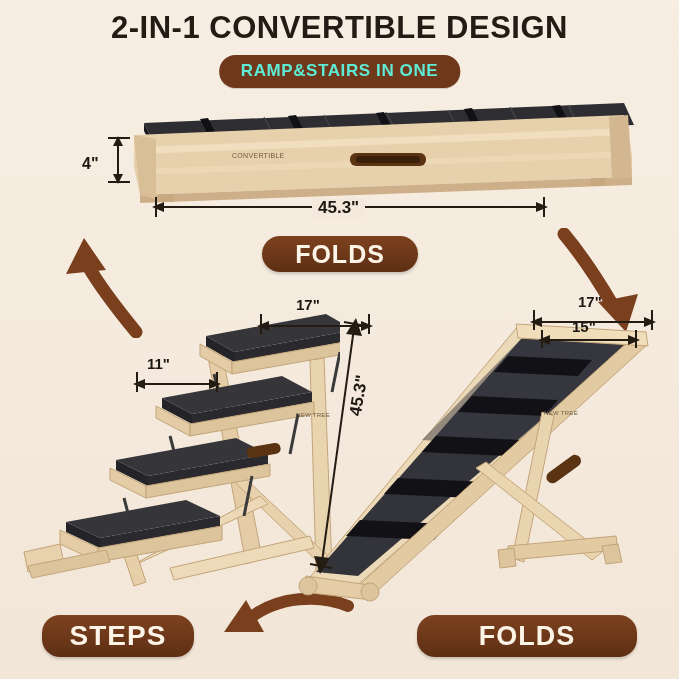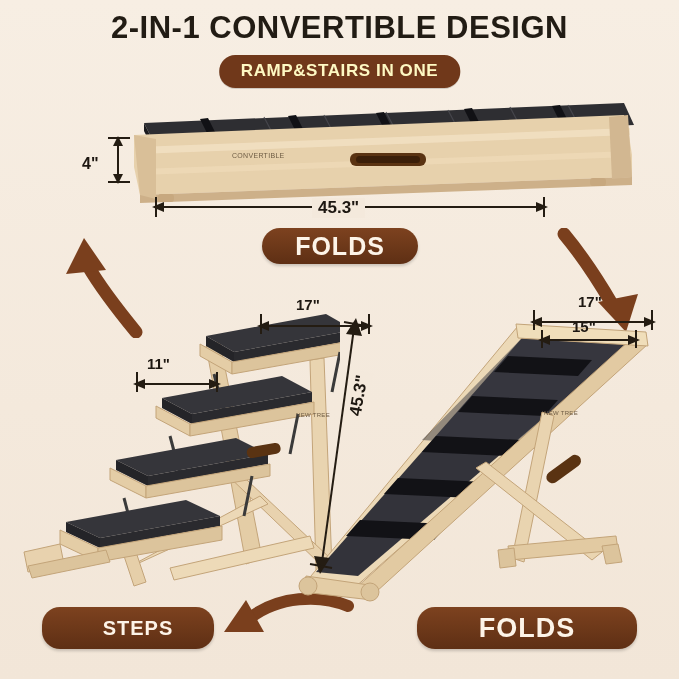--- a/index.html
+++ b/index.html
@@ -34,57 +34,57 @@
     letter-spacing: 0.5px;
     color: #221c14;
     font-family: "Liberation Sans", sans-serif;
   }
   .subpill {
     position: absolute;
     top: 55px;
     left: 50%;
     transform: translateX(-50%);
     background: #70381a;
-    color: #fef9c3;
+    color: #5eead4;
     border-radius: 16px;
     padding: 6px 22px 7px 22px;
     font-size: 17px;
     font-weight: bold;
     letter-spacing: 0.6px;
     white-space: nowrap;
     box-shadow: 0 1px 0 rgba(0,0,0,0.15);
   }
 
   
   .pill {
     position: absolute;
     background: linear-gradient(180deg,#7d421f 0%, #5e2f14 100%);
     color: #fdf4e8;
     border-radius: 18px;
     font-weight: bold;
     letter-spacing: 1px;
     text-align: center;
     box-shadow: 0 2px 3px rgba(0,0,0,0.18);
+    margin-top: 8px;
   }
   #pill-folds {
     top: 228px;
     left: 262px;
     width: 156px;
     height: 36px;
     line-height: 36px;
     font-size: 25px;
   }
   #pill-steps {
     top: 607px;
     left: 42px;
     width: 152px;
     height: 42px;
     line-height: 42px;
-    font-size: 20px;
-    padding-left: 20px;
+    font-size: 28px;
   }
   #pill-ramp {
     top: 607px;
     left: 417px;
     width: 220px;
     height: 42px;
     line-height: 42px;
     font-size: 27px;
   }
 

